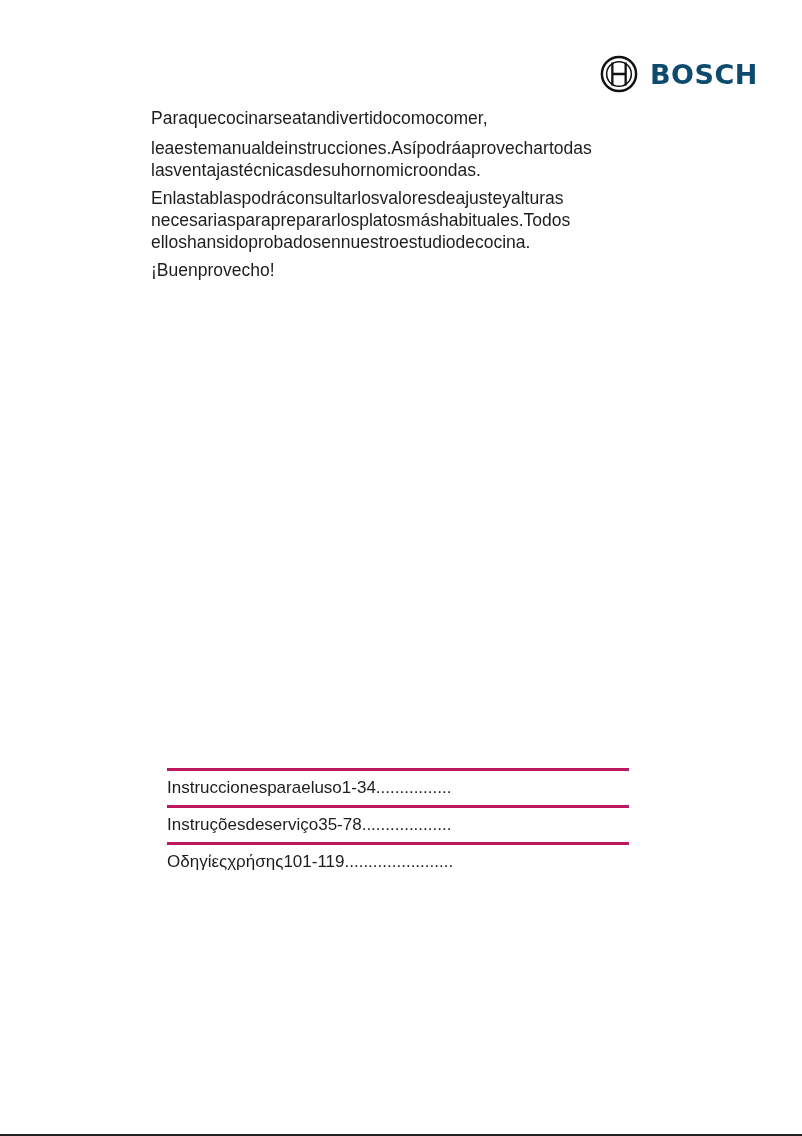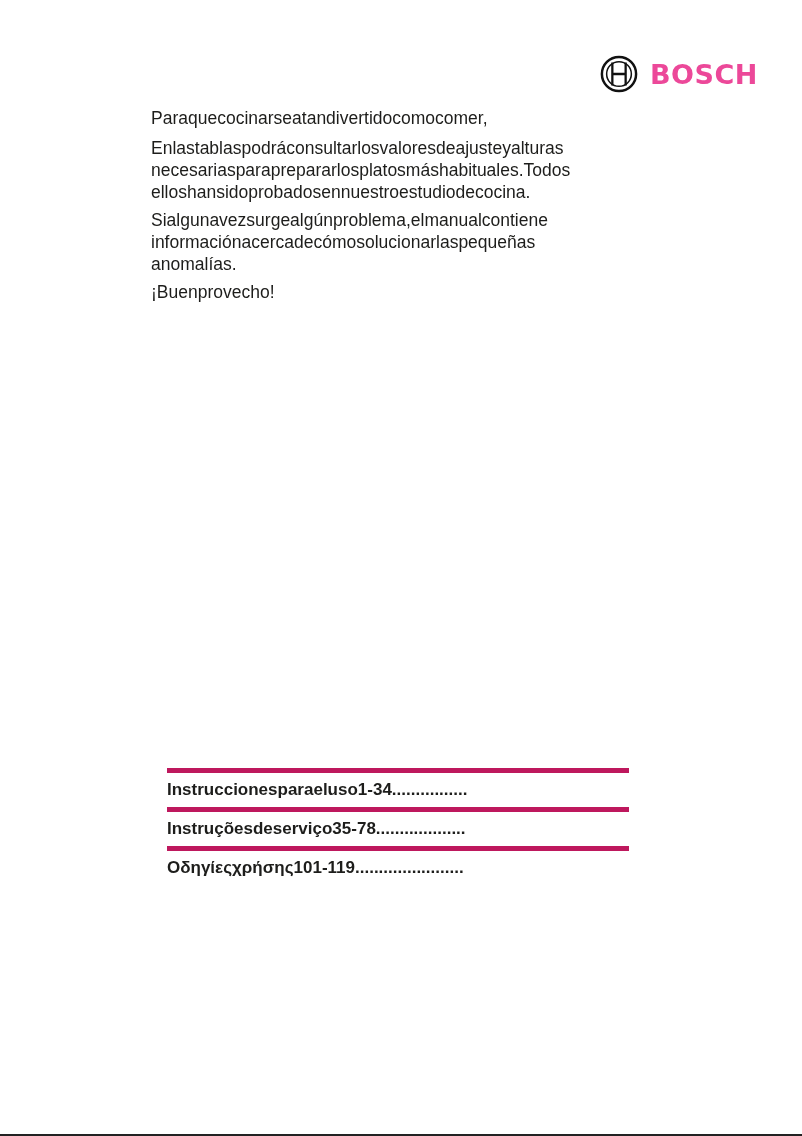--- a/index.html
+++ b/index.html
@@ -1,50 +1,49 @@
 <!DOCTYPE html>
 <html><head>
 <meta charset="utf-8">
 <style>
   html, body { margin:0; padding:0; background:#ffffff; }
   body { width:802px; height:1136px; position:relative; overflow:hidden;
          font-family:"Liberation Sans", sans-serif; color:#1d1d1b; }
   .logo { position:absolute; left:600px; top:55px; height:38px; display:flex; align-items:center; }
   .logo svg { width:38px; height:38px; }
   .logo-text { margin-left:12px; font-family:"DejaVu Sans", sans-serif; font-weight:bold;
-               font-size:27px; letter-spacing:0.5px; color:#ec4899; }
+               font-size:27px; letter-spacing:0.5px; color:#0c4a6e; }
   .intro { position:absolute; left:151px; top:107px; width:480px; }
   .headline { font-weight:normal; font-size:17.5px; line-height:22px; margin:0 0 8px 0; }
   .para { font-size:17.5px; line-height:22px; margin:0 0 6px 0; white-space:pre-line; }
   .closing { font-size:17.5px; line-height:22px; }
   .toc { position:absolute; left:167px; top:768px; width:462px; }
-  .toc-row { border-top:5px solid #be185d; height:34px; display:flex; align-items:center;
-             font-weight:bold; font-size:17px;text-align:right; }
+  .toc-row { border-top:3px solid #be185d; height:34px; display:flex; align-items:center;
+             font-weight:normal; font-size:17px;text-align:right; }
   .footer-rule { position:absolute; left:0; top:1134px; width:802px; height:2px; background:#222; }
 </style>
 </head>
 <body>
 
 <div class="logo">
   <svg viewBox="0 0 40 40">
     <circle cx="20" cy="20" r="18" fill="none" stroke="#111" stroke-width="2.6"></circle>
     <circle cx="20" cy="20" r="13" fill="none" stroke="#111" stroke-width="1.6"></circle>
     <path d="M13 8 L13 32 M27 8 L27 32 M13 20 L27 20" stroke="#111" stroke-width="2.4" fill="none"></path>
   </svg>
   <span class="logo-text">BOSCH</span>
 </div>
 
 <div class="intro">
   <div class="headline">Paraquecocinarseatandivertidocomocomer,</div>
+  <div class="para">leaestemanualdeinstrucciones.Asípodráaprovechartodas
+lasventajastécnicasdesuhornomicroondas.</div>
   <div class="para">Enlastablaspodráconsultarlosvaloresdeajusteyalturas
 necesariasparaprepararlosplatosmáshabituales.Todos
 elloshansidoprobadosennuestroestudiodecocina.</div>
-  <div class="para">Sialgunavezsurgealgúnproblema,elmanualcontiene
-informaciónacercadecómosolucionarlaspequeñas
-anomalías.</div>
   <div class="closing">¡Buenprovecho!</div>
 </div>
 
 <div class="toc">
   <div class="toc-row">Instruccionesparaeluso1-34................</div>
   <div class="toc-row">Instruçõesdeserviço35-78...................</div>
   <div class="toc-row">Οδηγίεςχρήσης101-119.......................</div>
 </div>
 
 <div class="footer-rule"></div>

